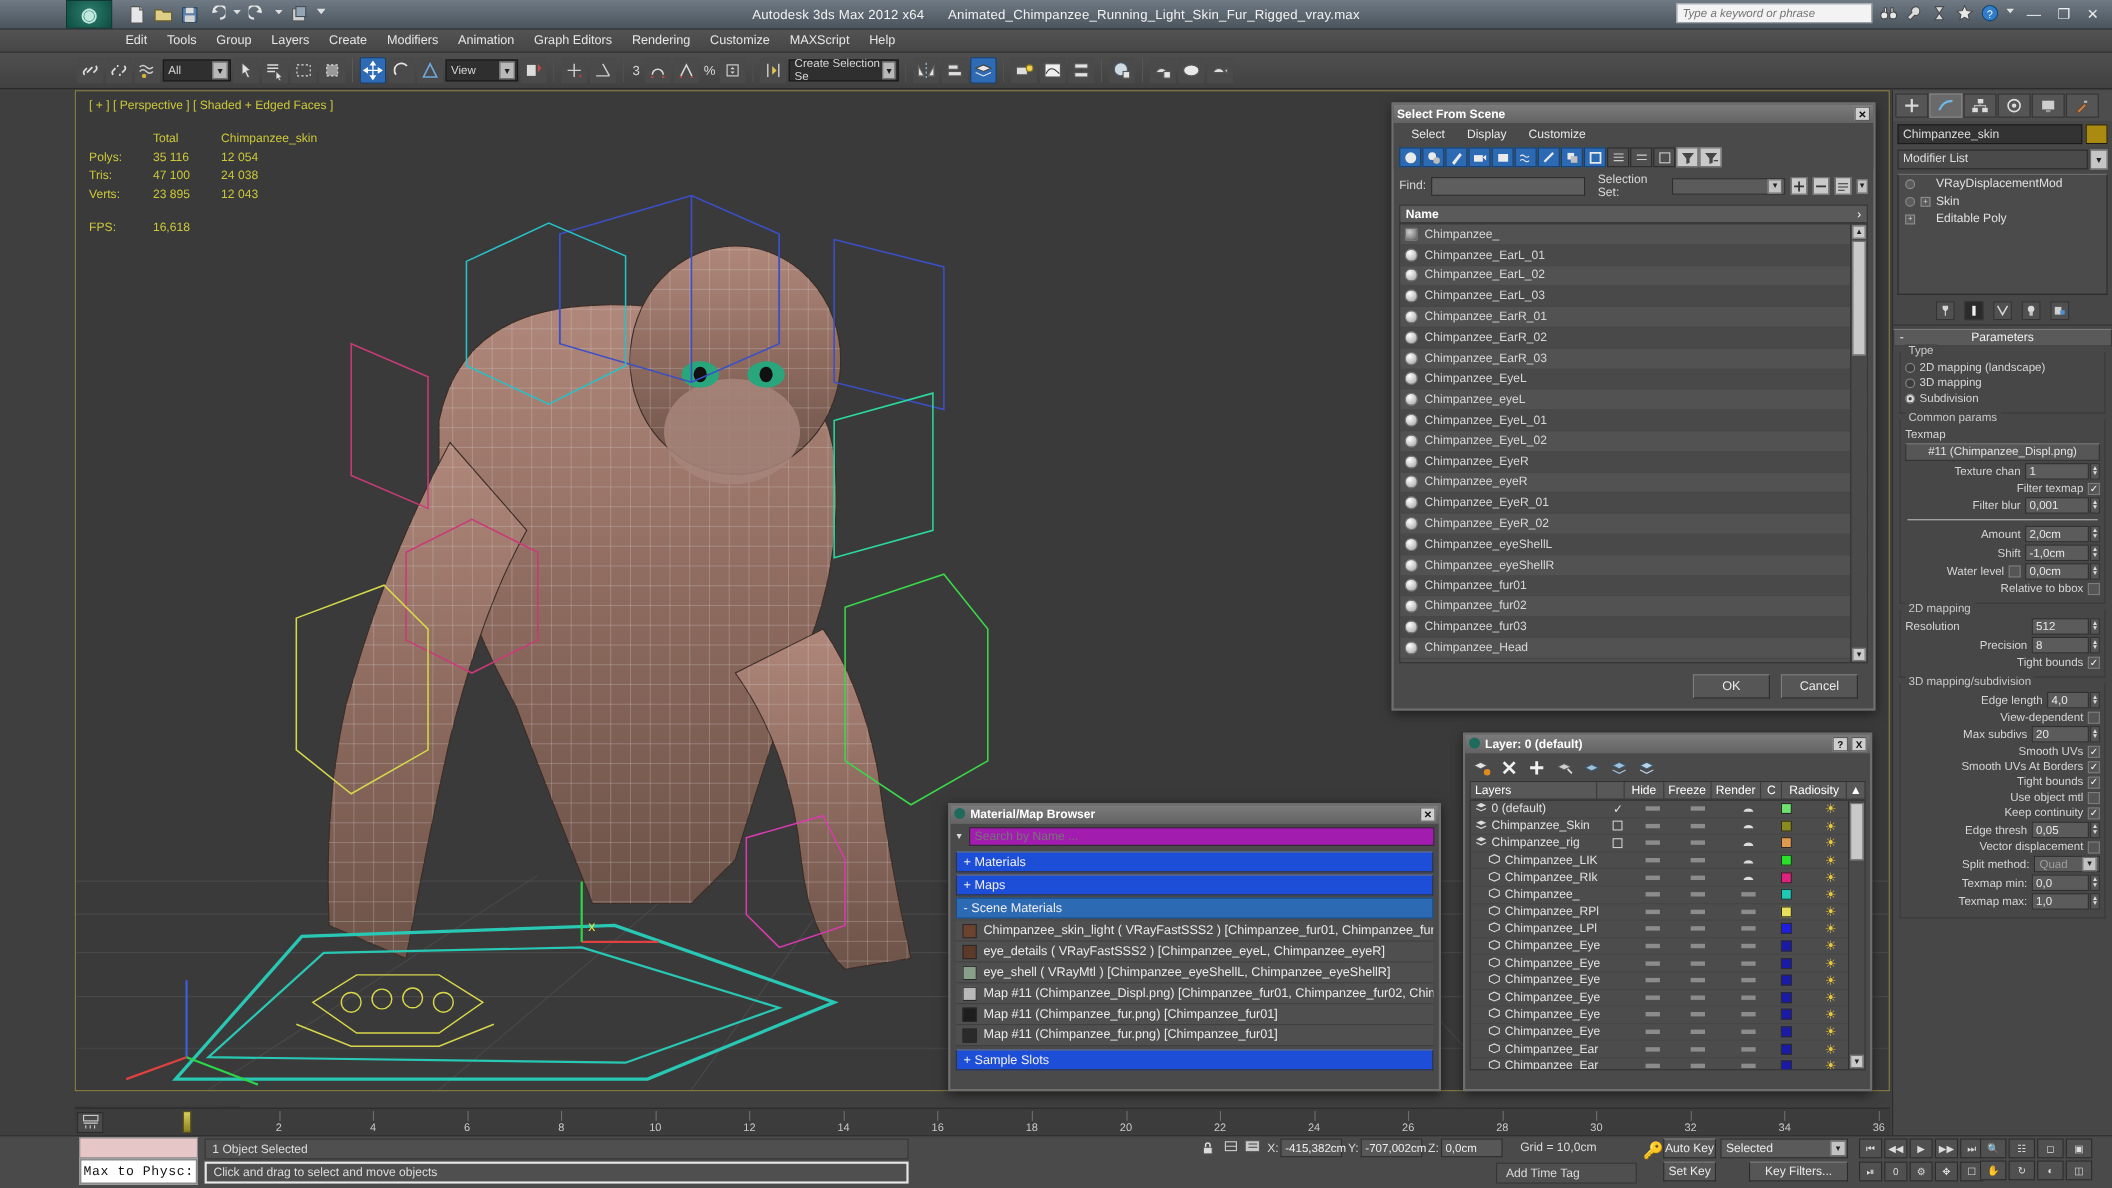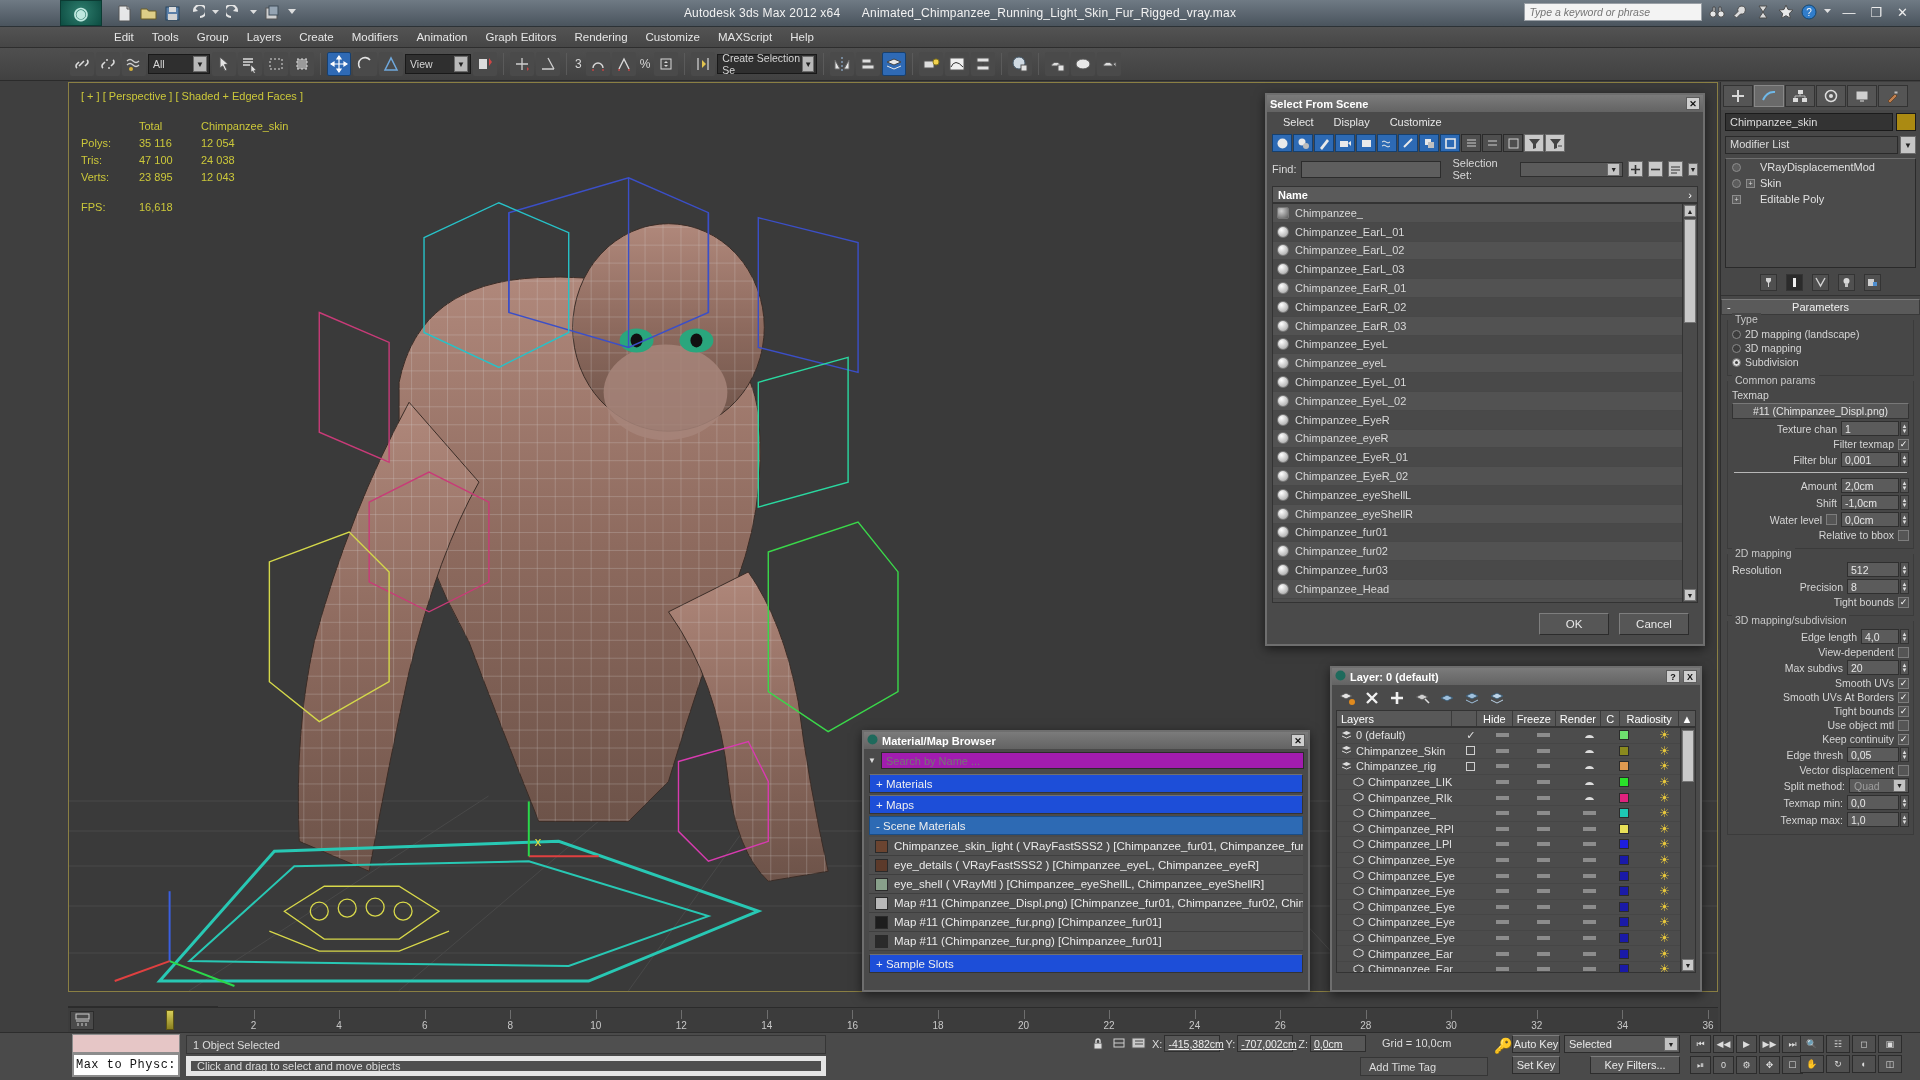--- a/index.html
+++ b/index.html
@@ -204,27 +204,27 @@
   .statusbar{position:absolute;left:0;bottom:0;width:1920px;height:48px;background:#4a4a4a;
      border-top:1px solid #2d2d2d;}
   .mtp{position:absolute;left:72px;top:20px;width:108px;height:24px;background:#fff;
      border:2px solid #8c8c8c;color:#111;font-family:"Liberation Mono",monospace;font-size:12px;
      display:flex;align-items:center;justify-content:center;letter-spacing:.5px;}
   .mtpswatch{position:absolute;left:72px;top:1px;width:108px;height:19px;background:#e6c6c6;
      border:1px solid #8c8c8c;}
   .sline1{position:absolute;left:186px;top:2px;width:640px;height:19px;background:#4f4f4f;
      border:1px solid #363636;color:#dcdcdc;font-size:11px;display:flex;align-items:center;padding-left:6px;}
   .sline2{position:absolute;left:186px;top:23px;width:640px;height:20px;background:#4f4f4f;
-     border:5px solid #e5e5e5;color:#dcdcdc;font-size:11px;display:flex;align-items:center;padding-left:6px;}
+     border:2px solid #e5e5e5;color:#dcdcdc;font-size:11px;display:flex;align-items:center;padding-left:6px;}
   .lockico{position:absolute;left:1090px;top:3px;width:16px;height:16px;
      display:flex;align-items:center;justify-content:center;}
   .coordwrap{position:absolute;left:1112px;top:2px;display:flex;align-items:center;gap:5px;}
   .coord{display:flex;align-items:center;gap:2px;font-size:11px;color:#dcdcdc;}
   .coord .v{width:56px;height:17px;background:#575757;border:1px solid #2e2e2e;color:#eee;
-     font-size:10.5px;padding:0 3px;display:flex;align-items:center;text-decoration:underline;}
+     font-size:10.5px;padding:0 3px;display:flex;align-items:center;}
   .gridtxt{position:absolute;left:1382px;top:4px;font-size:11px;color:#dcdcdc;}
   .addtime{position:absolute;left:1360px;top:24px;width:128px;height:19px;background:#4f4f4f;
      border:1px solid #363636;font-size:11px;color:#dcdcdc;display:flex;align-items:center;padding-left:8px;}
   .keyico{position:absolute;left:1494px;top:4px;font-size:15px;color:#111;}
   .autokey{position:absolute;left:1512px;top:2px;width:48px;height:18px;background:#565656;
      border:1px solid #2c2c2c;border-top-color:#7c7c7c;font-size:11px;color:#eaeaea;
      display:flex;align-items:center;justify-content:center;}
   .setkey{position:absolute;left:1512px;top:23px;width:48px;height:18px;background:#565656;
      border:1px solid #2c2c2c;border-top-color:#7c7c7c;font-size:11px;color:#eaeaea;
      display:flex;align-items:center;justify-content:center;}

